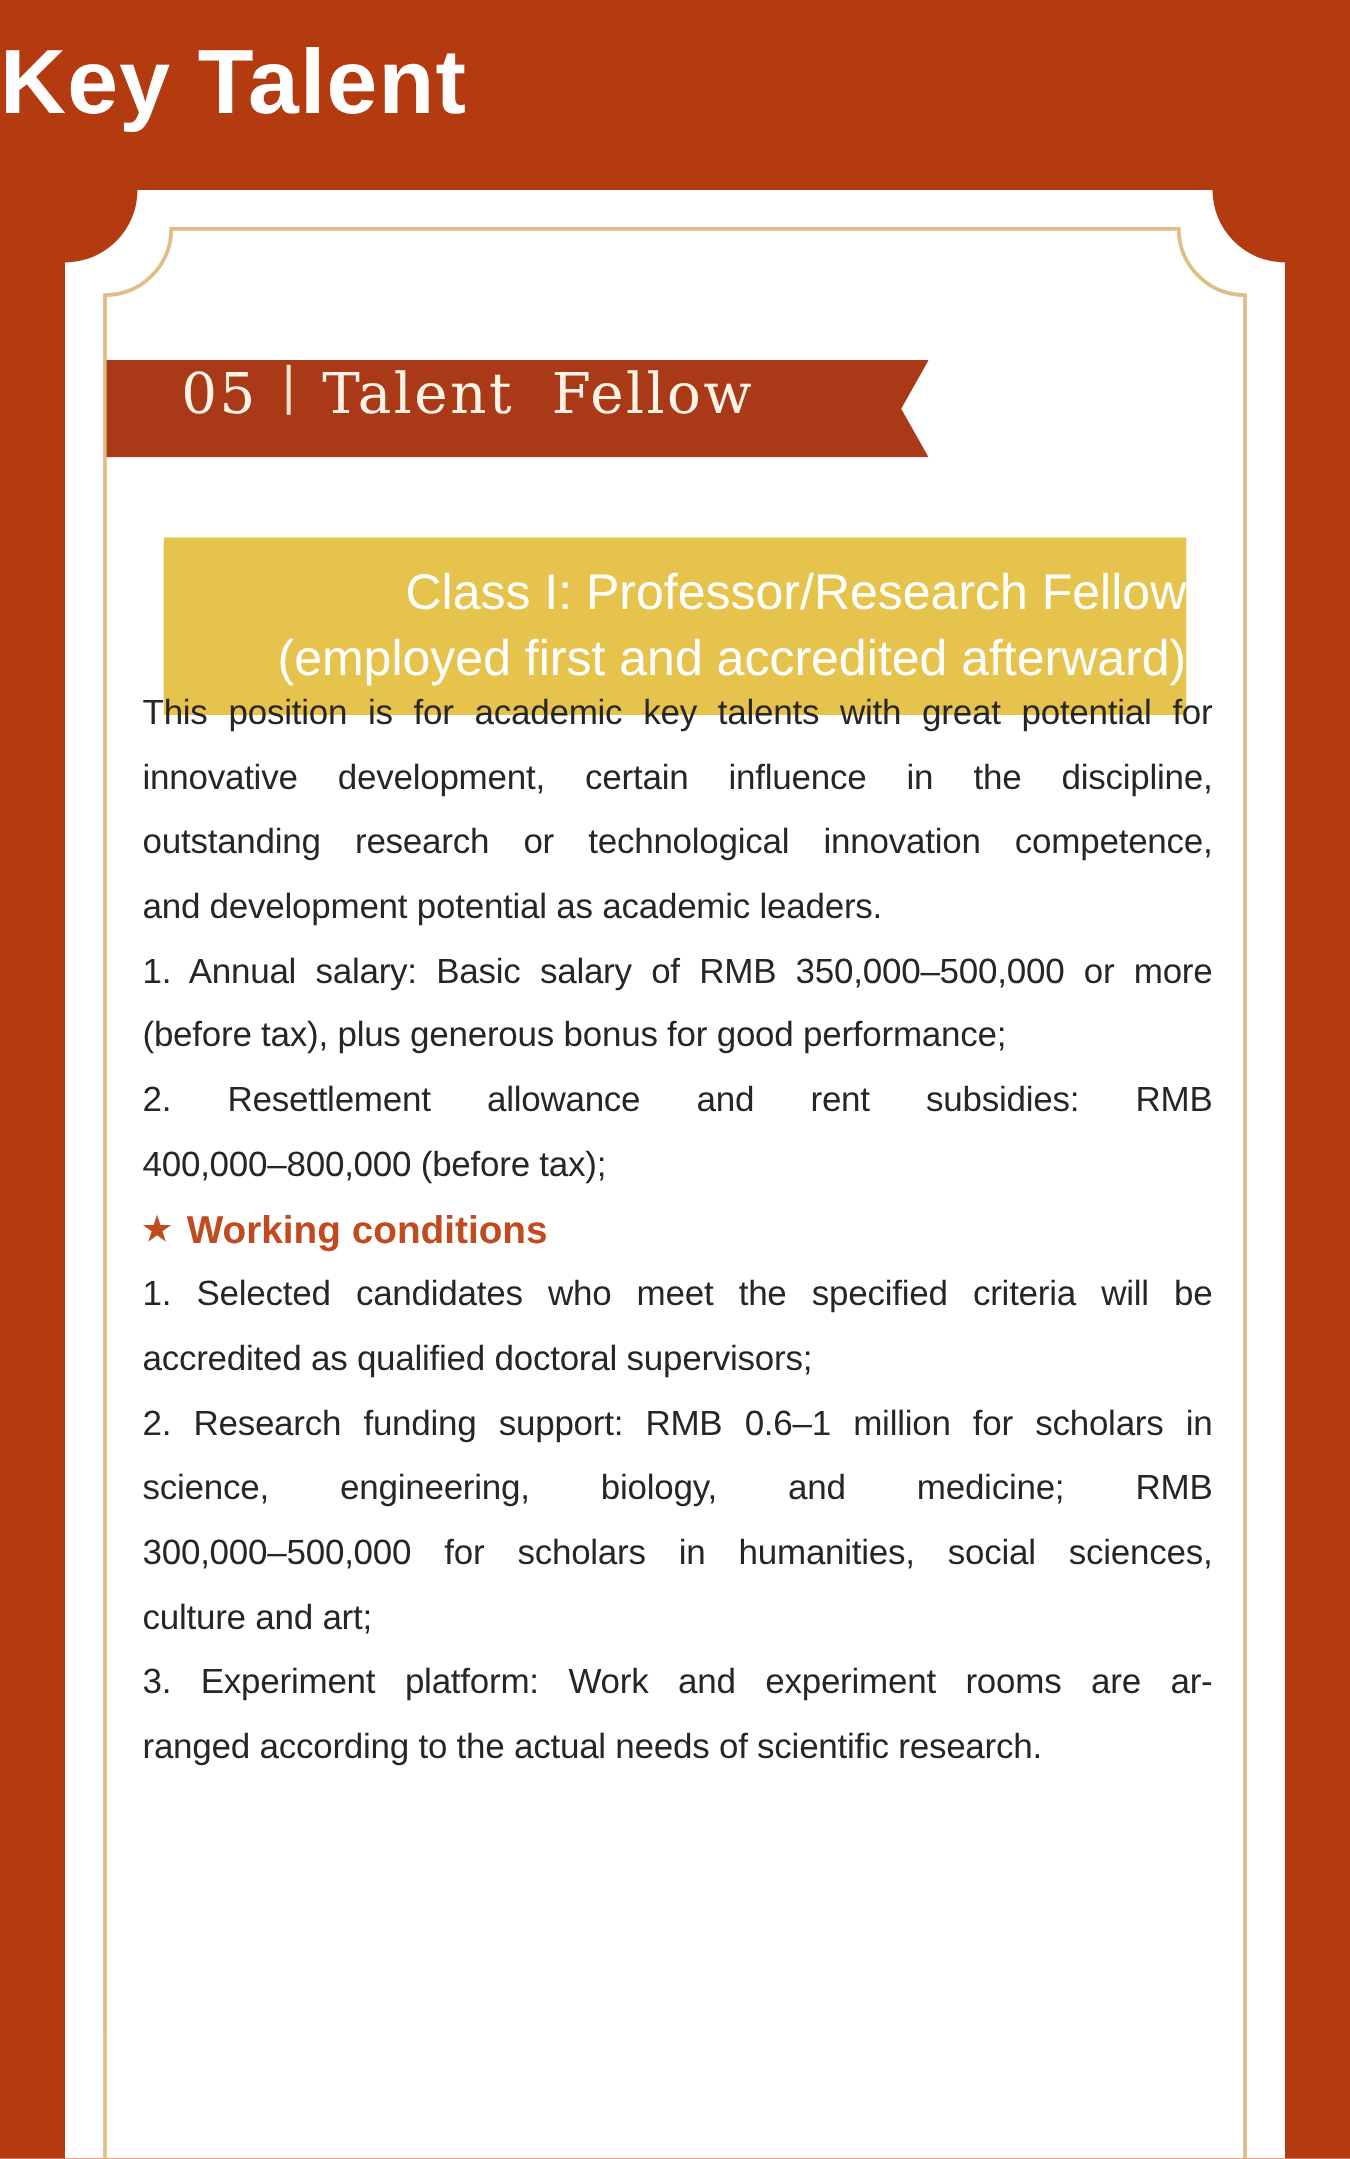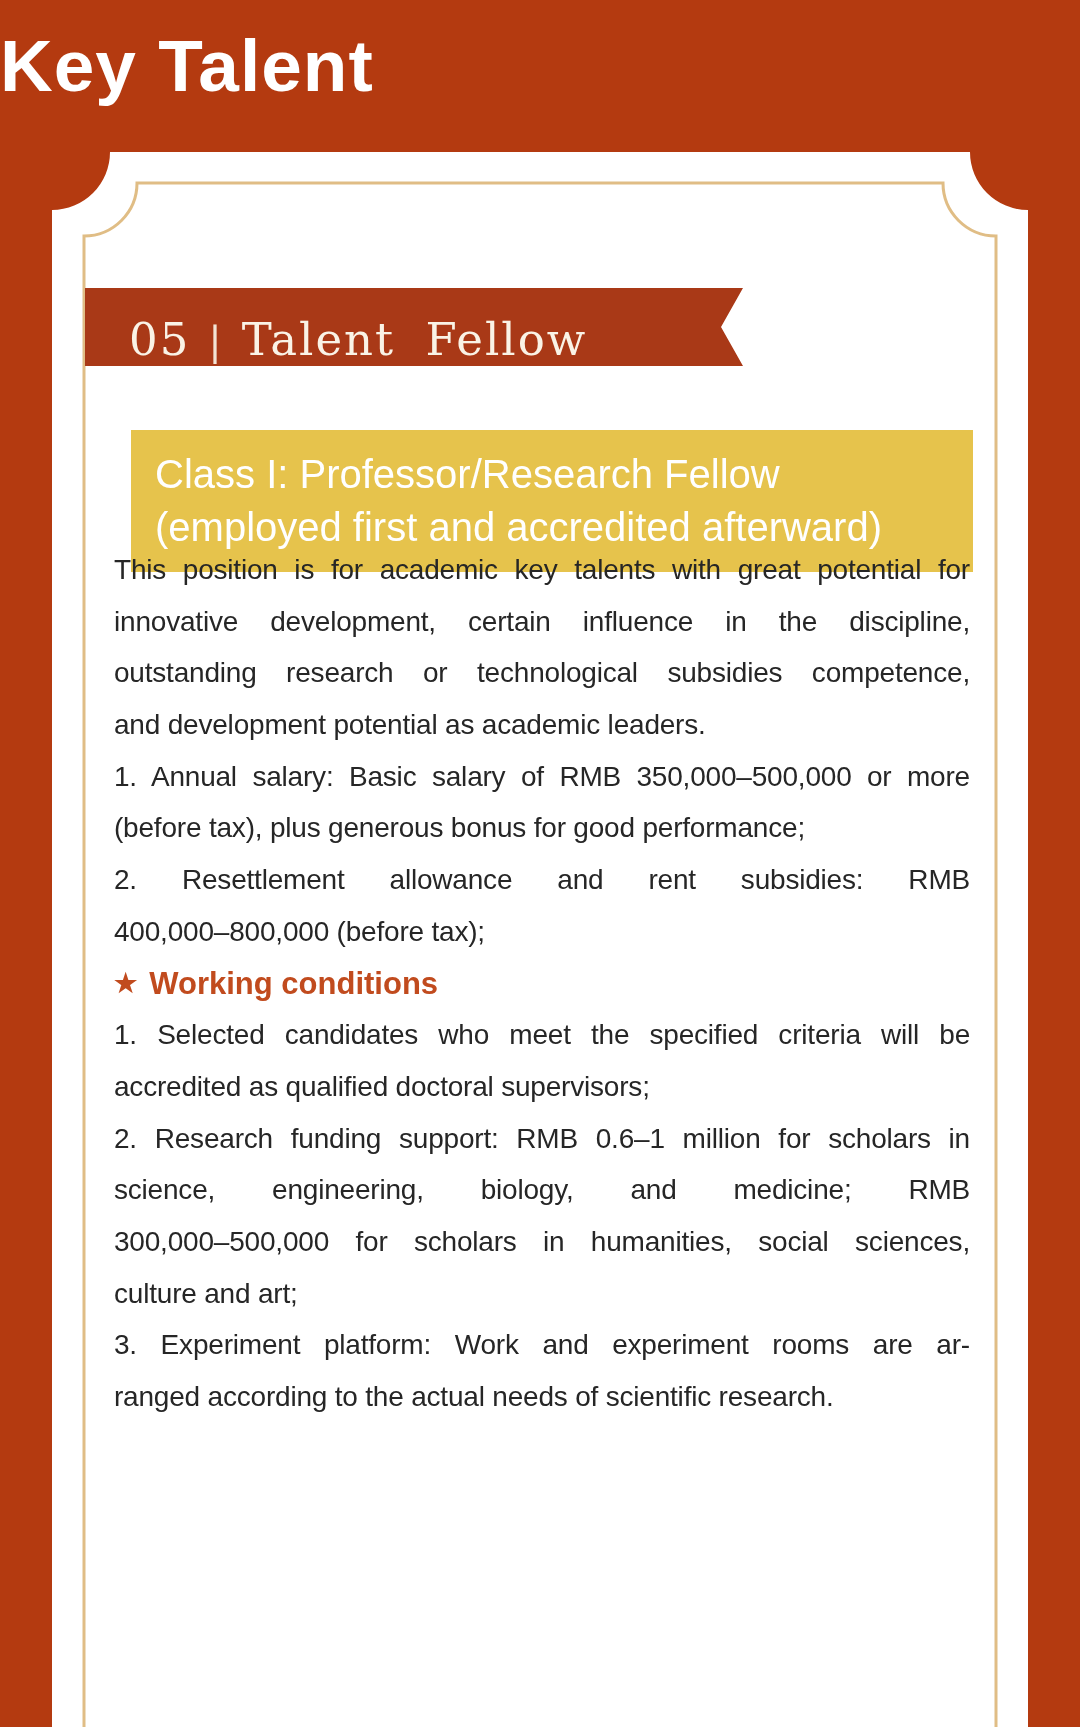--- a/index.html
+++ b/index.html
@@ -26,45 +26,44 @@
     position: absolute;
     left: 85px; top: 288px;
     width: 658px; height: 78px;
     background: #a93917;
     clip-path: polygon(0 0, 100% 0, calc(100% - 22px) 50%, 100% 100%, 0 100%);
     color: #faf3e6;
     font-family: "DejaVu Serif", serif;
     font-size: 45px;
     letter-spacing: 2px;
     display: flex;
-    align-items: flex-end;
-    padding-left: 44px;
+    align-items: flex-start;
+    padding-left: 60px;
     box-sizing: border-box;
   }
   .ribbon .divider {
     font-size: 40px;
     margin: 0 18px;
     opacity: 0.92;
     transform: translateY(-2px);
     font-weight: normal;
   }
   .ribbon .name { word-spacing: 14px; }
   .highlight {
     position: absolute;
     left: 131px; top: 430px;
     width: 818px; height: 142px;
     background: #e6c34c;
     color: #ffffff;
-    text-align: left;
+    text-align: right;
     font-size: 40px;
     line-height: 53px;
     display: flex;
     flex-direction: column;
     justify-content: center;
-    padding-left: 24px;
   }
   .card-body {
     position: absolute;
     left: 114px; top: 544px;
     width: 856px;
     color: #262626;
     font-size: 28px;
   }
   .line {
     height: 51.7px;
@@ -110,21 +109,21 @@
   </div>
 
   <div class="highlight">
     <div>Class I: Professor/Research Fellow</div>
     <div>(employed first and accredited afterward)</div>
   </div>
 
   <div class="card-body">
       <div class="line j">This position is for academic key talents with great potential for</div>
       <div class="line j">innovative development, certain influence in the discipline,</div>
-      <div class="line j">outstanding research or technological subsidies competence,</div>
+      <div class="line j">outstanding research or technological innovation competence,</div>
       <div class="line">and development potential as academic leaders.</div>
       <div class="line j">1. Annual salary: Basic salary of RMB 350,000–500,000 or more</div>
       <div class="line">(before tax), plus generous bonus for good performance;</div>
       <div class="line j">2. Resettlement allowance and rent subsidies: RMB</div>
       <div class="line">400,000–800,000 (before tax);</div>
       <div class="heading"><span class="star">★</span><span>Working conditions</span></div>
       <div class="line j">1. Selected candidates who meet the specified criteria will be</div>
       <div class="line">accredited as qualified doctoral supervisors;</div>
       <div class="line j">2. Research funding support: RMB 0.6–1 million for scholars in</div>
       <div class="line j">science, engineering, biology, and medicine; RMB</div>

